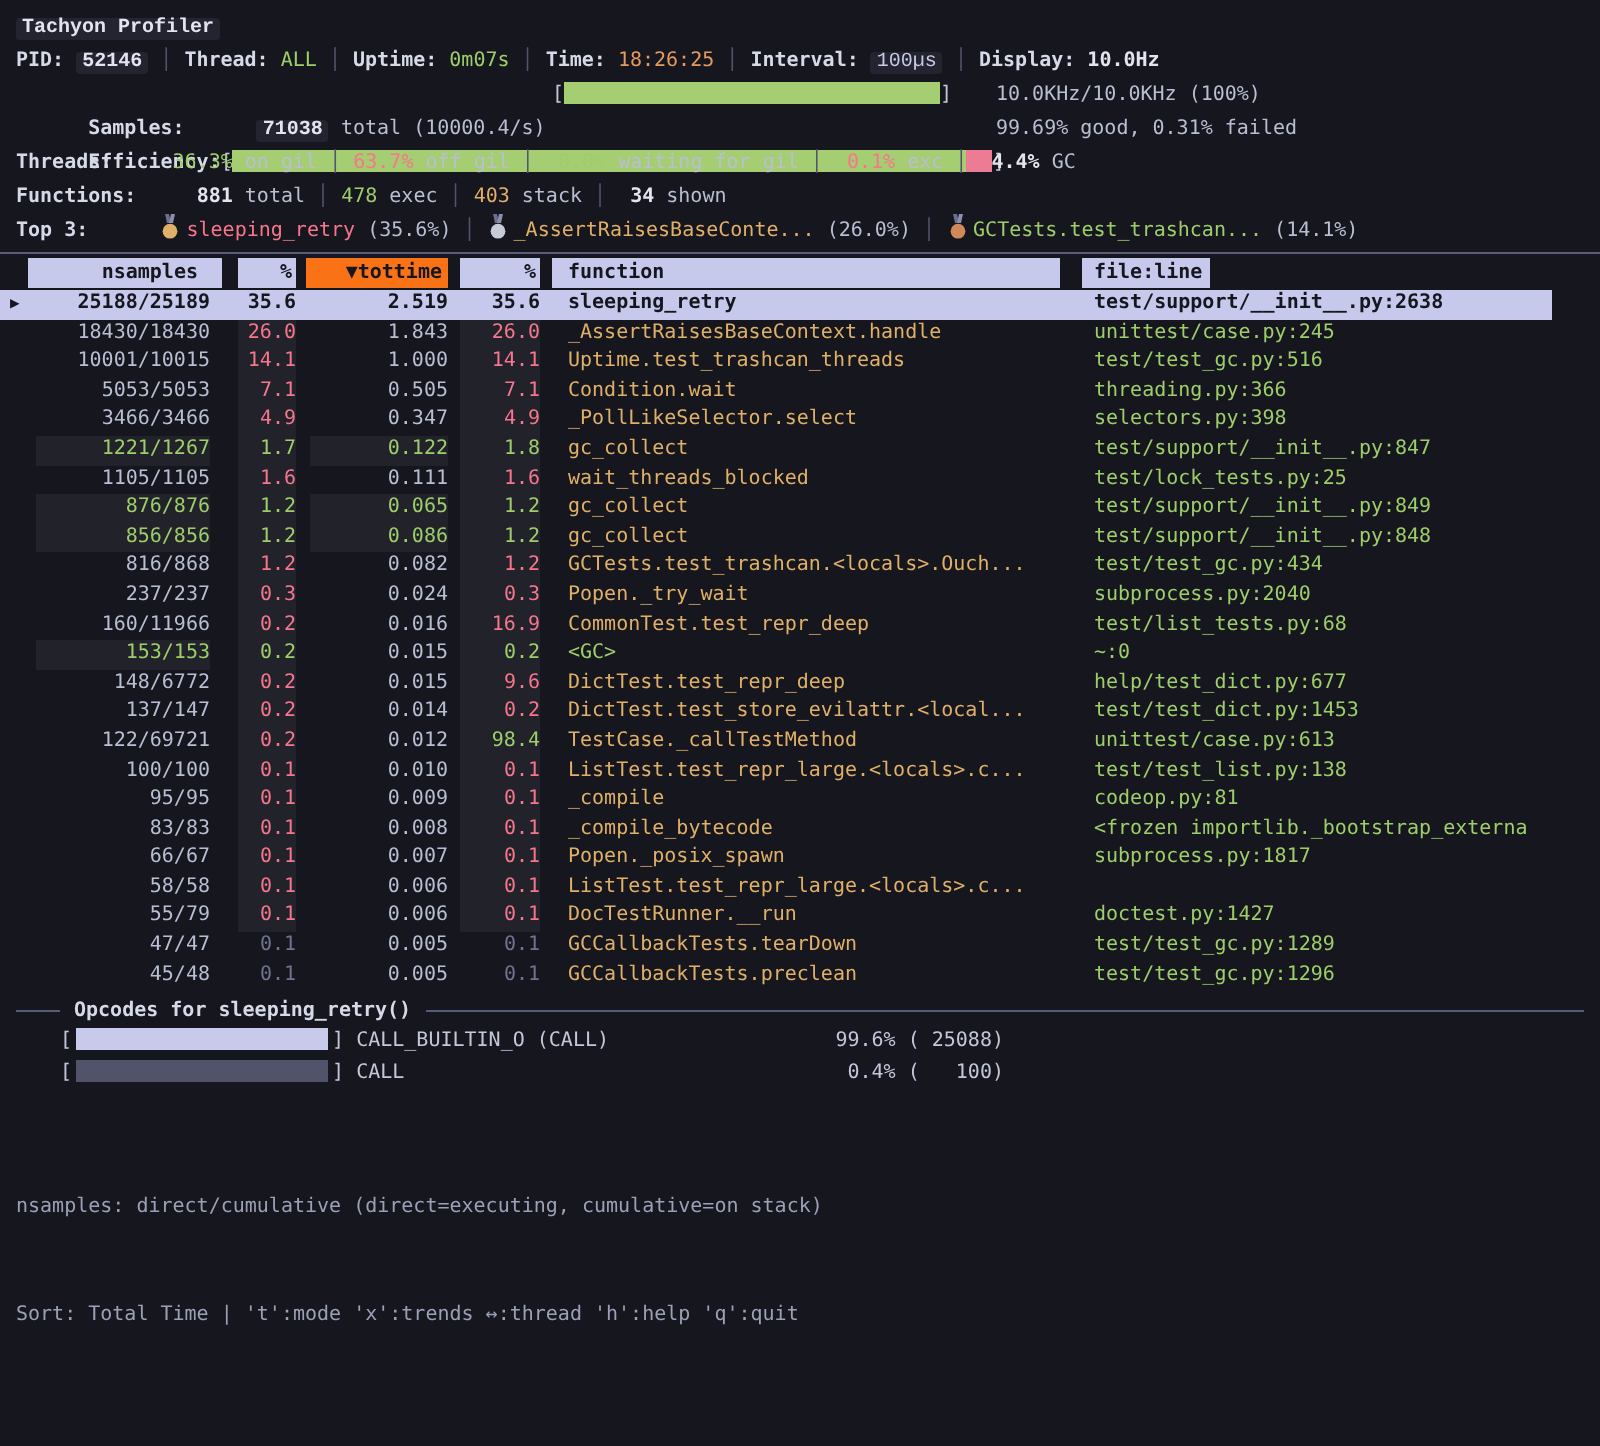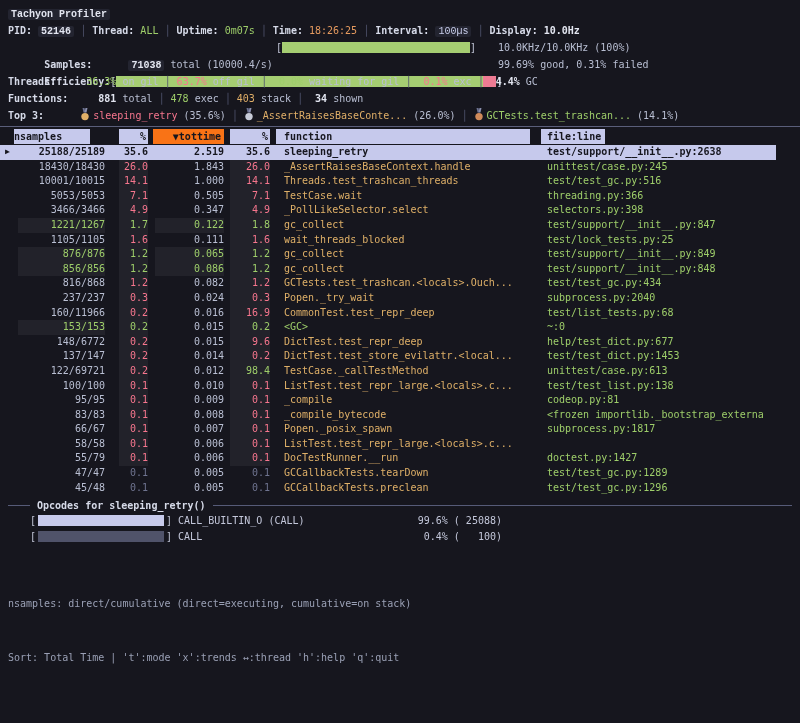--- a/index.html
+++ b/index.html
@@ -19,21 +19,21 @@
   .sep{color:#50546e;}
   .chip{background:#232430;padding:0 3px;border-radius:2px;font-family:Liberation Mono, monospace;}
   .bracket{color:#c3c7d8;}
   .bar{display:inline-block;height:11px;vertical-align:-2px;}
   .abs{position:absolute;top:0;white-space:pre;}
   .rule{height:1px;background:#5a5e7a;margin-top:2px;}
   
   .thead{position:relative;height:17px;margin-top:1px;}
   .hc{position:absolute;top:1px;height:15px;line-height:15px;background:#c6c9ec;
       color:#16161e;font-weight:700;white-space:pre;box-sizing:border-box;}
-  .h-ns{left:14px;width:76px;padding-right:2px;}
+  .h-ns{left:14px;width:97px;text-align:right;padding-right:12px;}
   .h-p1{left:119px;width:29px;text-align:right;padding-right:2px;}
   .h-tt{left:153px;width:71px;text-align:right;padding-right:3px;background:#f97316;}
   .h-p2{left:230px;width:40px;text-align:right;padding-right:2px;}
   .h-fn{left:276px;width:254px;padding-left:8px;}
   .h-fl{left:541px;width:64px;padding-left:6px;}
   
   .tr{position:relative;height:14.6px;line-height:14.6px;}
   .cell{position:absolute;top:0;white-space:pre;box-sizing:border-box;}
   .c-ns{left:18px;width:87px;text-align:right;}
   .c-p1{left:119px;width:29px;text-align:right;}
@@ -120,29 +120,29 @@
         <span class="cell c-tt">1.843</span>
         <span class="cell c-p2 red chipbg">26.0</span>
         <span class="cell c-fn">_AssertRaisesBaseContext.handle</span>
         <span class="cell c-fl">unittest/case.py:245</span>
       </div>
       <div class="tr">
         <span class="cell c-ns">10001/10015</span>
         <span class="cell c-p1 red chipbg">14.1</span>
         <span class="cell c-tt">1.000</span>
         <span class="cell c-p2 red chipbg">14.1</span>
-        <span class="cell c-fn">Threads.test_trashcan_threads</span>
+        <span class="cell c-fn">Uptime.test_trashcan_threads</span>
         <span class="cell c-fl">test/test_gc.py:516</span>
       </div>
       <div class="tr">
         <span class="cell c-ns">5053/5053</span>
         <span class="cell c-p1 red chipbg">7.1</span>
         <span class="cell c-tt">0.505</span>
         <span class="cell c-p2 red chipbg">7.1</span>
-        <span class="cell c-fn">TestCase.wait</span>
+        <span class="cell c-fn">Condition.wait</span>
         <span class="cell c-fl">threading.py:366</span>
       </div>
       <div class="tr">
         <span class="cell c-ns">3466/3466</span>
         <span class="cell c-p1 red chipbg">4.9</span>
         <span class="cell c-tt">0.347</span>
         <span class="cell c-p2 red chipbg">4.9</span>
         <span class="cell c-fn">_PollLikeSelector.select</span>
         <span class="cell c-fl">selectors.py:398</span>
       </div>

